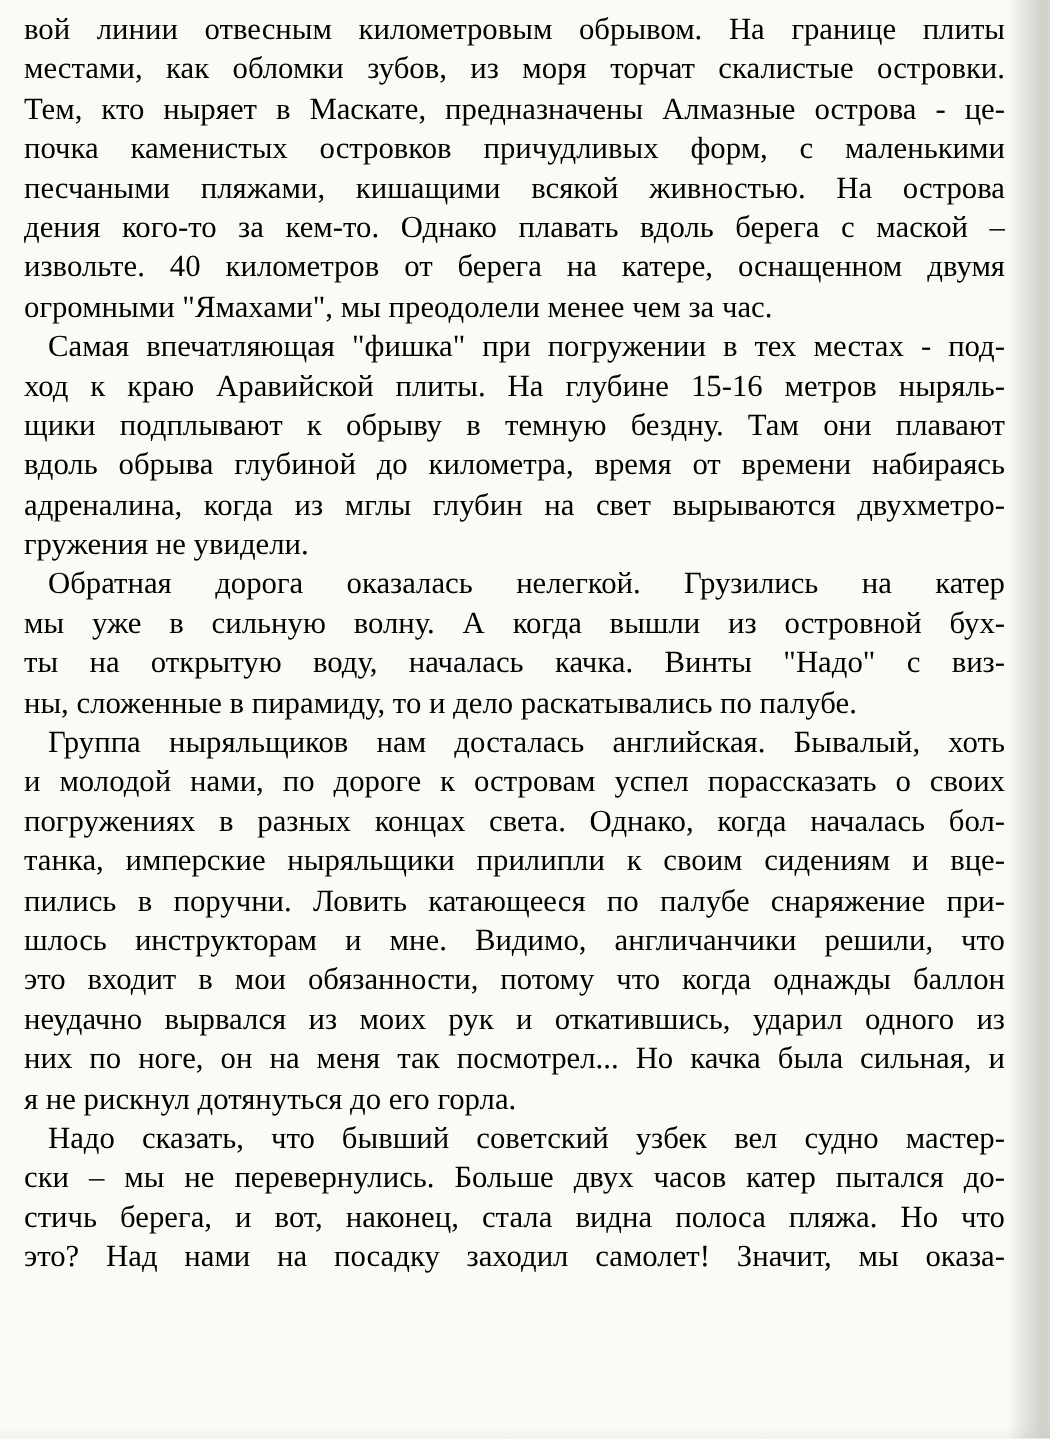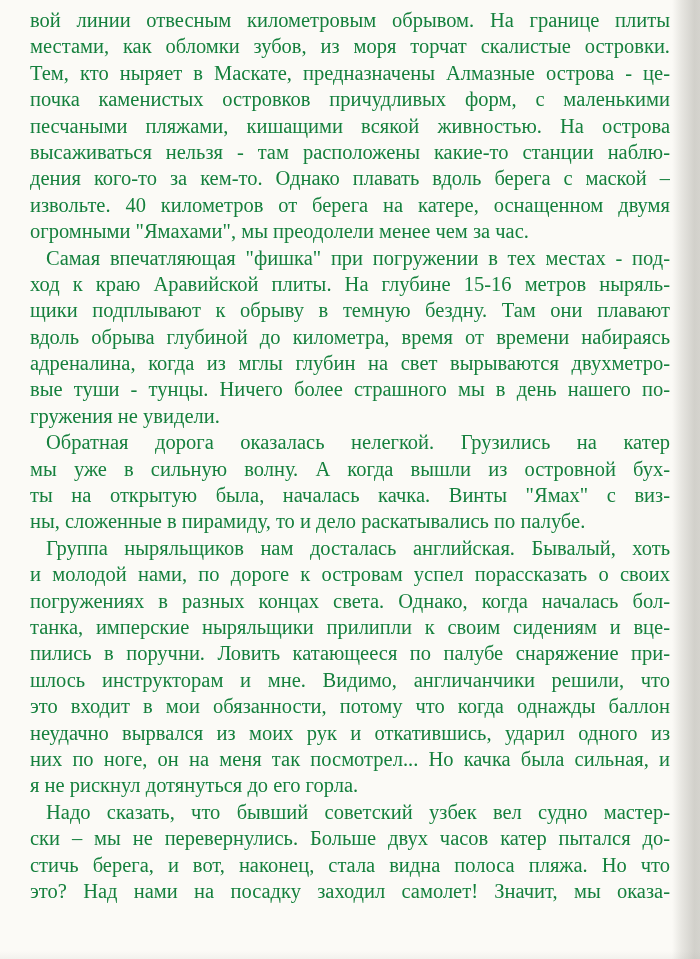--- a/index.html
+++ b/index.html
@@ -15,23 +15,23 @@
   }
   .page {
     position: relative;
     width: 700px;
     height: 959px;
     background: #fbfaf6;
   }
   .text-column {
     position: absolute;
     top: 7px;
-    left: 30px;
+    left: 16px;
     right: 30px;
-    color: #15803d;
+    color: #000000;
   }
   .line {
     height: 26.4px;
     line-height: 26.4px;
     font-size: 20.5px;
     text-align: justify;
     text-align-last: justify;
     overflow: hidden;
     white-space: normal;
   }
@@ -70,34 +70,32 @@
 </head>
 <body>
 
 <div class="page">
   <div class="text-column" id="text-column">
       <div class="line">вой линии отвесным километровым обрывом. На границе плиты</div>
       <div class="line">местами, как обломки зубов, из моря торчат скалистые островки.</div>
       <div class="line">Тем, кто ныряет в Маскате, предназначены Алмазные острова - це-</div>
       <div class="line">почка каменистых островков причудливых форм, с маленькими</div>
       <div class="line">песчаными пляжами, кишащими всякой живностью. На острова</div>
-      <div class="line">высаживаться нельзя - там расположены какие-то станции наблю-</div>
       <div class="line">дения кого-то за кем-то. Однако плавать вдоль берега с маской –</div>
       <div class="line">извольте. 40 километров от берега на катере, оснащенном двумя</div>
       <div class="line lastline">огромными "Ямахами", мы преодолели менее чем за час.</div>
       <div class="line indent">Самая впечатляющая "фишка" при погружении в тех местах - под-</div>
       <div class="line">ход к краю Аравийской плиты. На глубине 15-16 метров ныряль-</div>
       <div class="line">щики подплывают к обрыву в темную бездну. Там они плавают</div>
       <div class="line">вдоль обрыва глубиной до километра, время от времени набираясь</div>
       <div class="line">адреналина, когда из мглы глубин на свет вырываются двухметро-</div>
-      <div class="line">вые туши - тунцы. Ничего более страшного мы в день нашего по-</div>
       <div class="line lastline">гружения не увидели.</div>
       <div class="line indent">Обратная дорога оказалась нелегкой. Грузились на катер</div>
       <div class="line">мы уже в сильную волну. А когда вышли из островной бух-</div>
-      <div class="line">ты на открытую была, началась качка. Винты "Ямах" с виз-</div>
+      <div class="line">ты на открытую воду, началась качка. Винты "Надо" с виз-</div>
       <div class="line lastline">ны, сложенные в пирамиду, то и дело раскатывались по палубе.</div>
       <div class="line indent">Группа ныряльщиков нам досталась английская. Бывалый, хоть</div>
       <div class="line">и молодой нами, по дороге к островам успел порассказать о своих</div>
       <div class="line">погружениях в разных концах света. Однако, когда началась бол-</div>
       <div class="line">танка, имперские ныряльщики прилипли к своим сидениям и вце-</div>
       <div class="line">пились в поручни. Ловить катающееся по палубе снаряжение при-</div>
       <div class="line">шлось инструкторам и мне. Видимо, англичанчики решили, что</div>
       <div class="line">это входит в мои обязанности, потому что когда однажды баллон</div>
       <div class="line">неудачно вырвался из моих рук и откатившись, ударил одного из</div>
       <div class="line">них по ноге, он на меня так посмотрел... Но качка была сильная, и</div>

